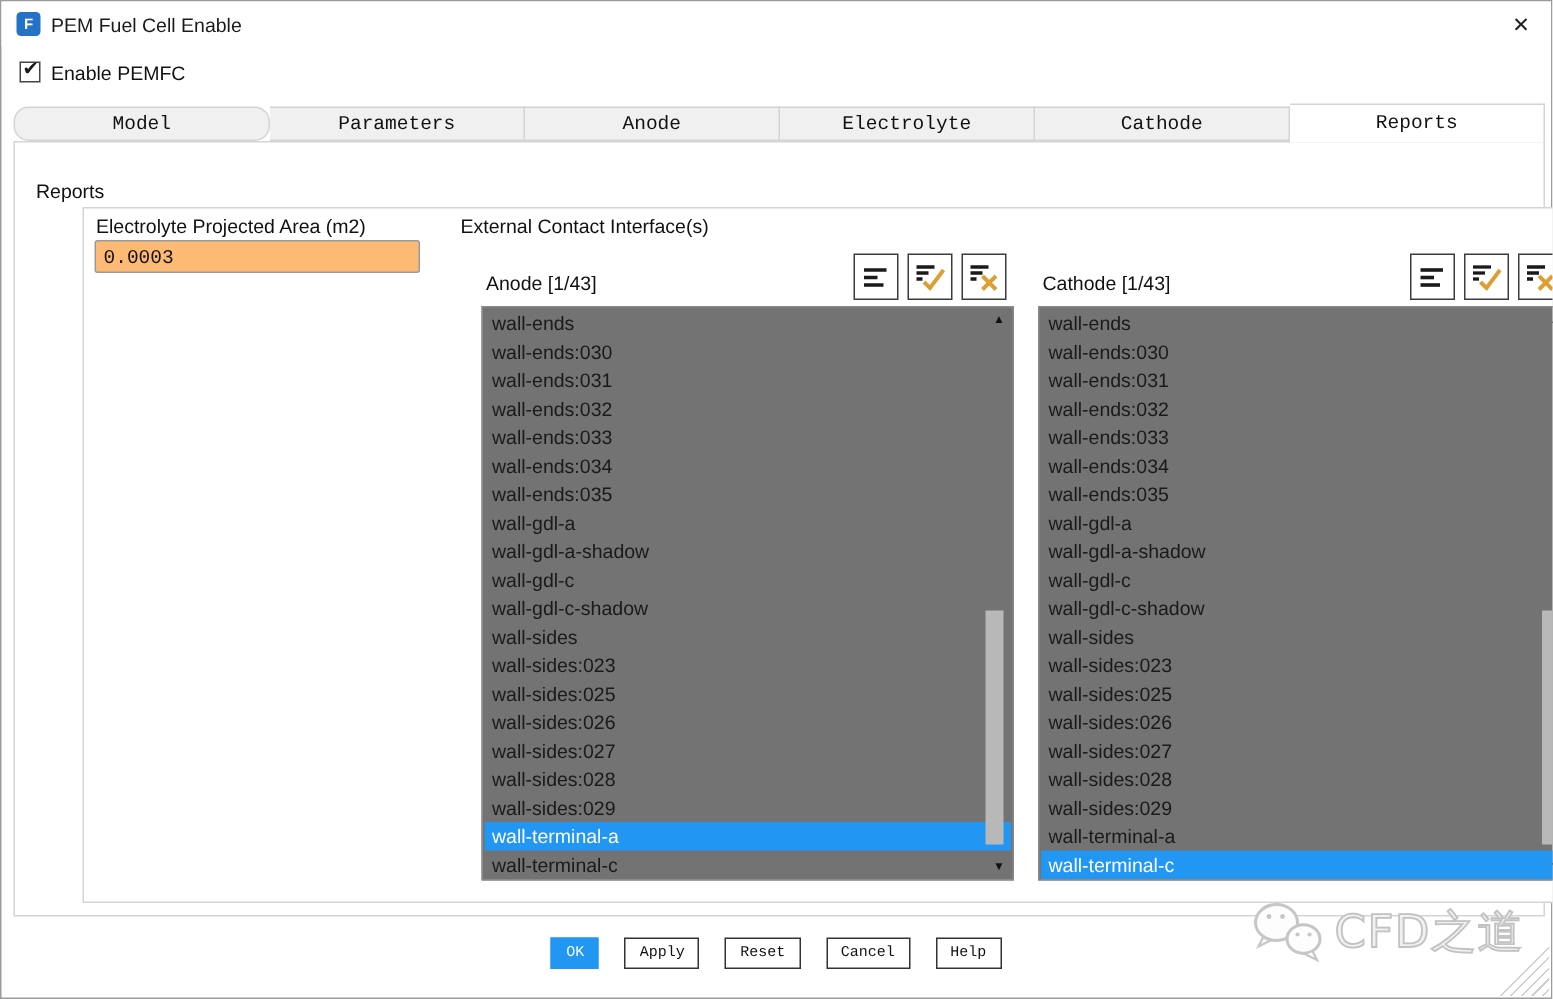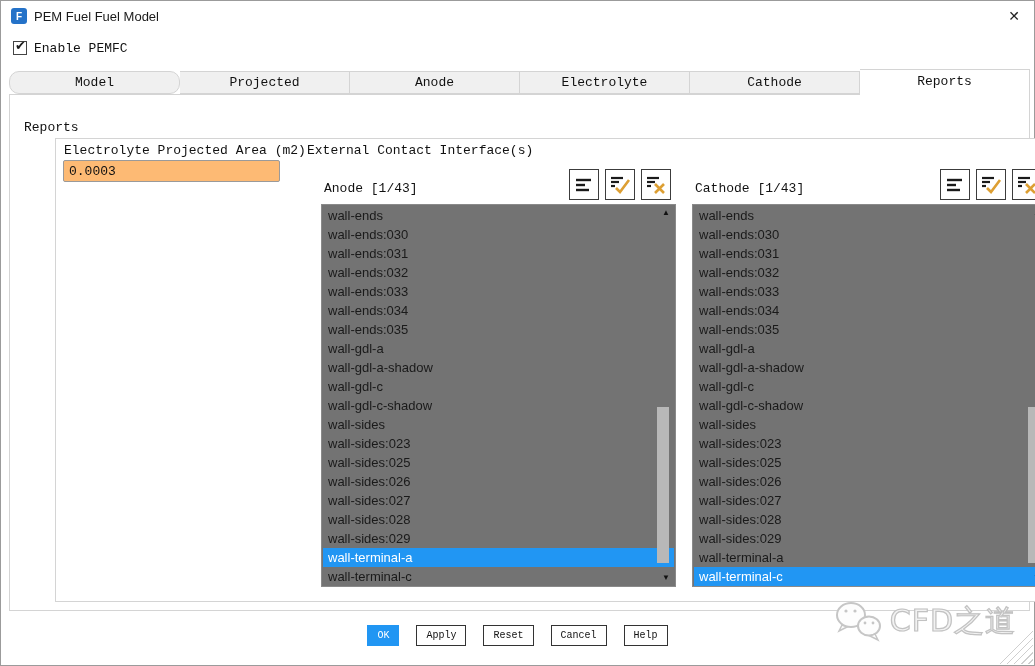--- a/index.html
+++ b/index.html
@@ -2,21 +2,21 @@
 <html><head>
 <meta charset="utf-8">
 <style>
   * { margin:0; padding:0; box-sizing:border-box; }
   html,body { width:1035px; height:666px; background:#fff; overflow:hidden; }
   .window {
     position:relative; width:1035px; height:666px; background:#fff;
     border:1px solid #9b9b9b;
     font-family:"Liberation Sans","DejaVu Sans",sans-serif;
   }
-  .mono { font-family:Liberation Mono, monospace; }
+  .mono { font-family:Liberation Sans, sans-serif; }
 
   
   .titlebar { position:absolute; left:0; top:0; right:0; height:30px; background:#fff; }
   .app-icon {
     position:absolute; left:10px; top:7px; width:16px; height:16px;
     background:#2472c8; border-radius:3px; color:#fff; font-size:10px; font-weight:bold;
     display:flex; align-items:center; justify-content:center;
   }
   .title-text { position:absolute; left:33px; top:8px; font-size:13px; color:#1a1a1a; }
   .close-btn {
@@ -128,34 +128,34 @@
     clip-path:polygon(100% 0,100% 100%,0 100%);
   }
 </style>
 </head>
 <body>
 
 <div class="window">
 
   <div class="titlebar">
     <div class="app-icon">F</div>
-    <div class="title-text">PEM Fuel Fuel Model</div>
+    <div class="title-text">PEM Fuel Cell Enable</div>
     <div class="close-btn">✕</div>
   </div>
 
   <div class="checkbox-row">
     <div class="checkbox">
       <span class="check">✔</span>
     </div>
     <span class="checkbox-label mono">Enable PEMFC</span>
   </div>
 
   <div class="tabbar">
       <div class="tab">Model</div>
-      <div class="tab">Projected</div>
+      <div class="tab">Parameters</div>
       <div class="tab">Anode</div>
       <div class="tab">Electrolyte</div>
       <div class="tab">Cathode</div>
       <div class="tab active">Reports</div>
     </div>
 
   <div class="content">
     <div class="group-label mono">Reports</div>
 
     <div class="group-frame">

